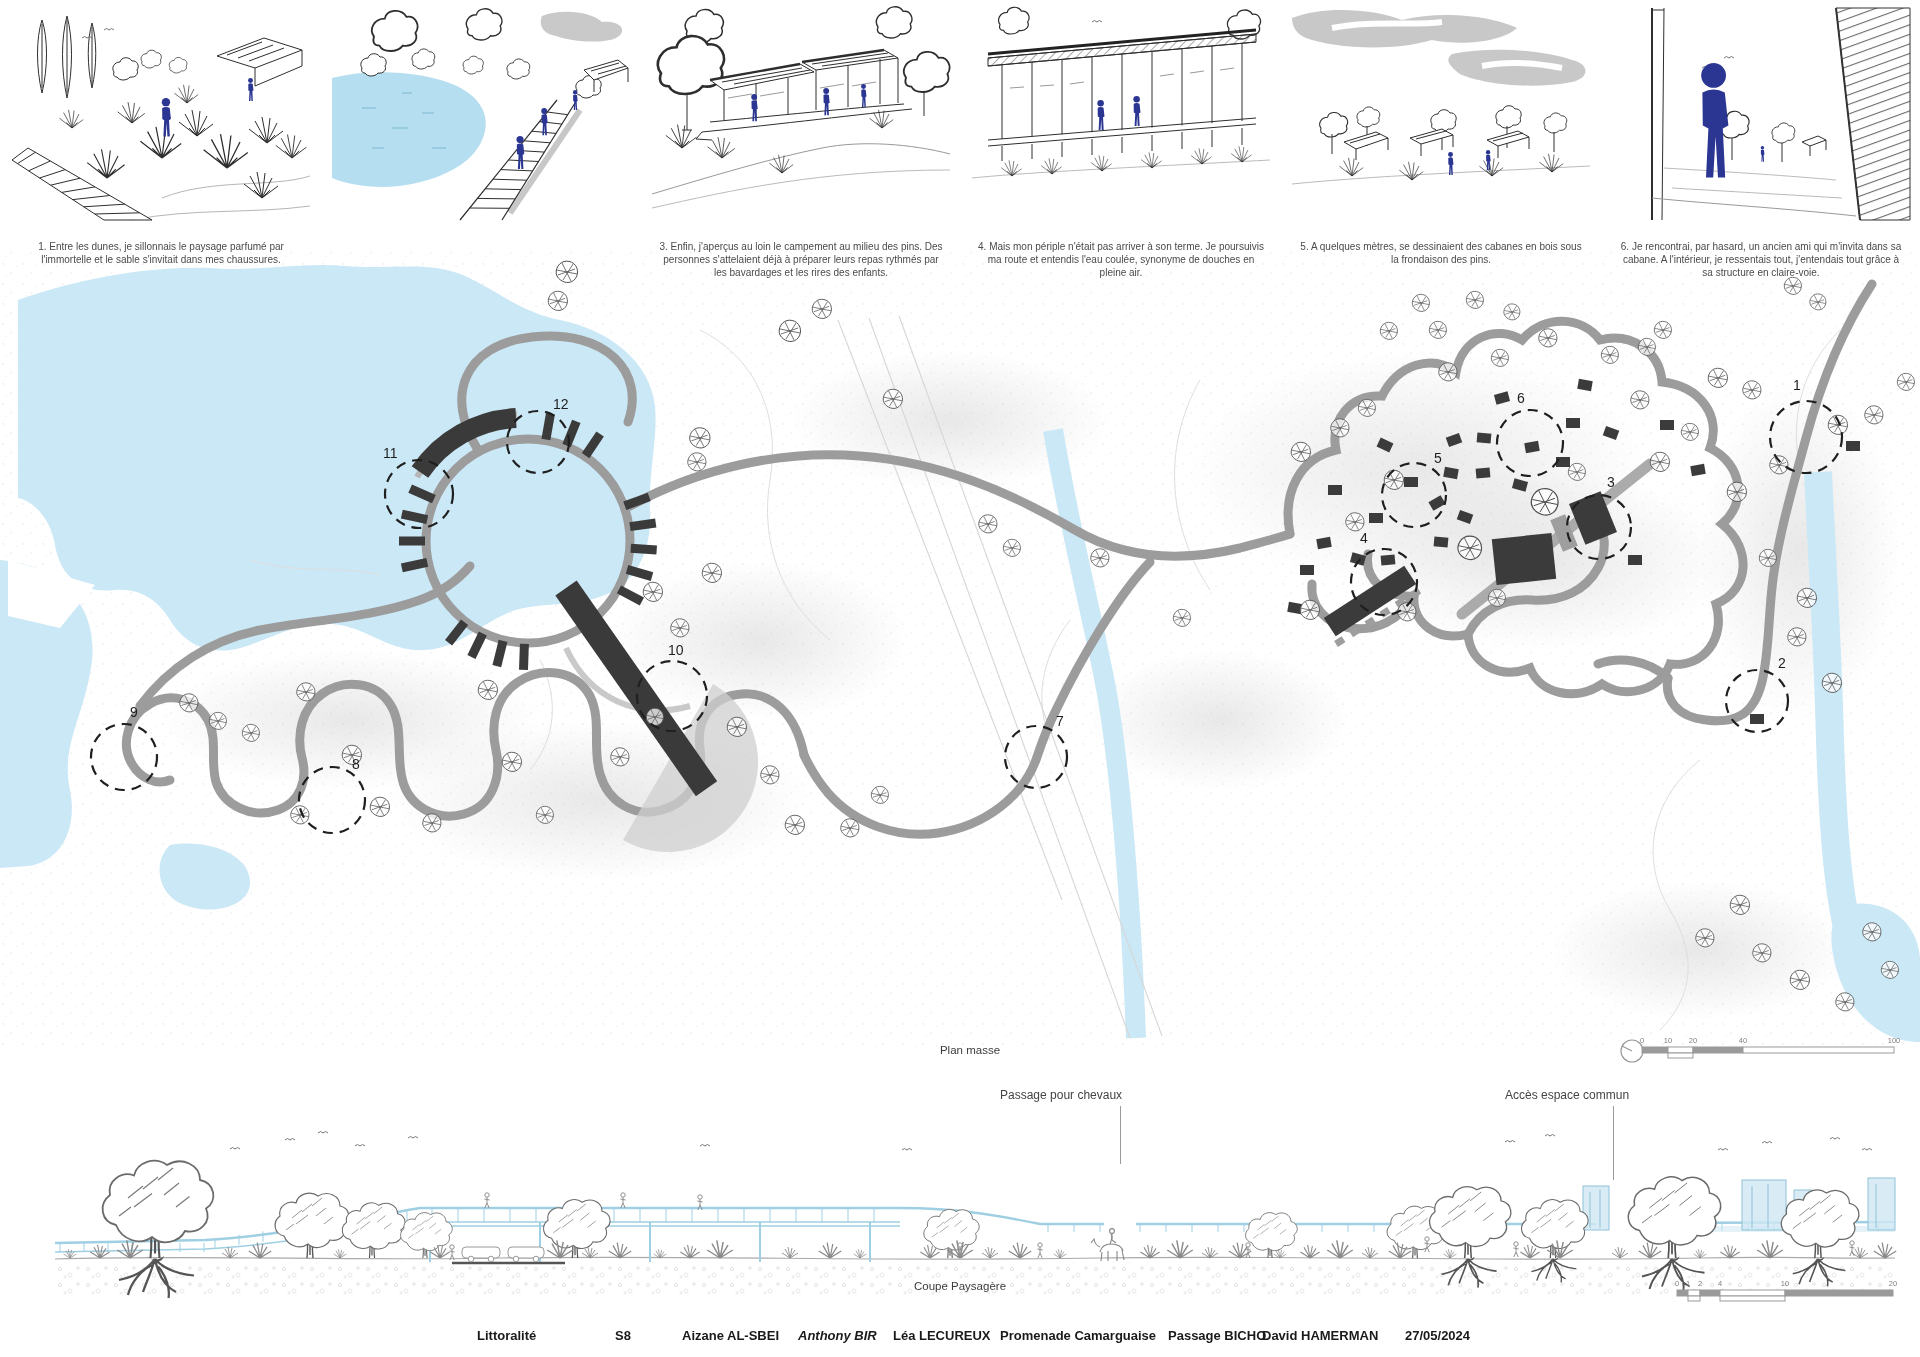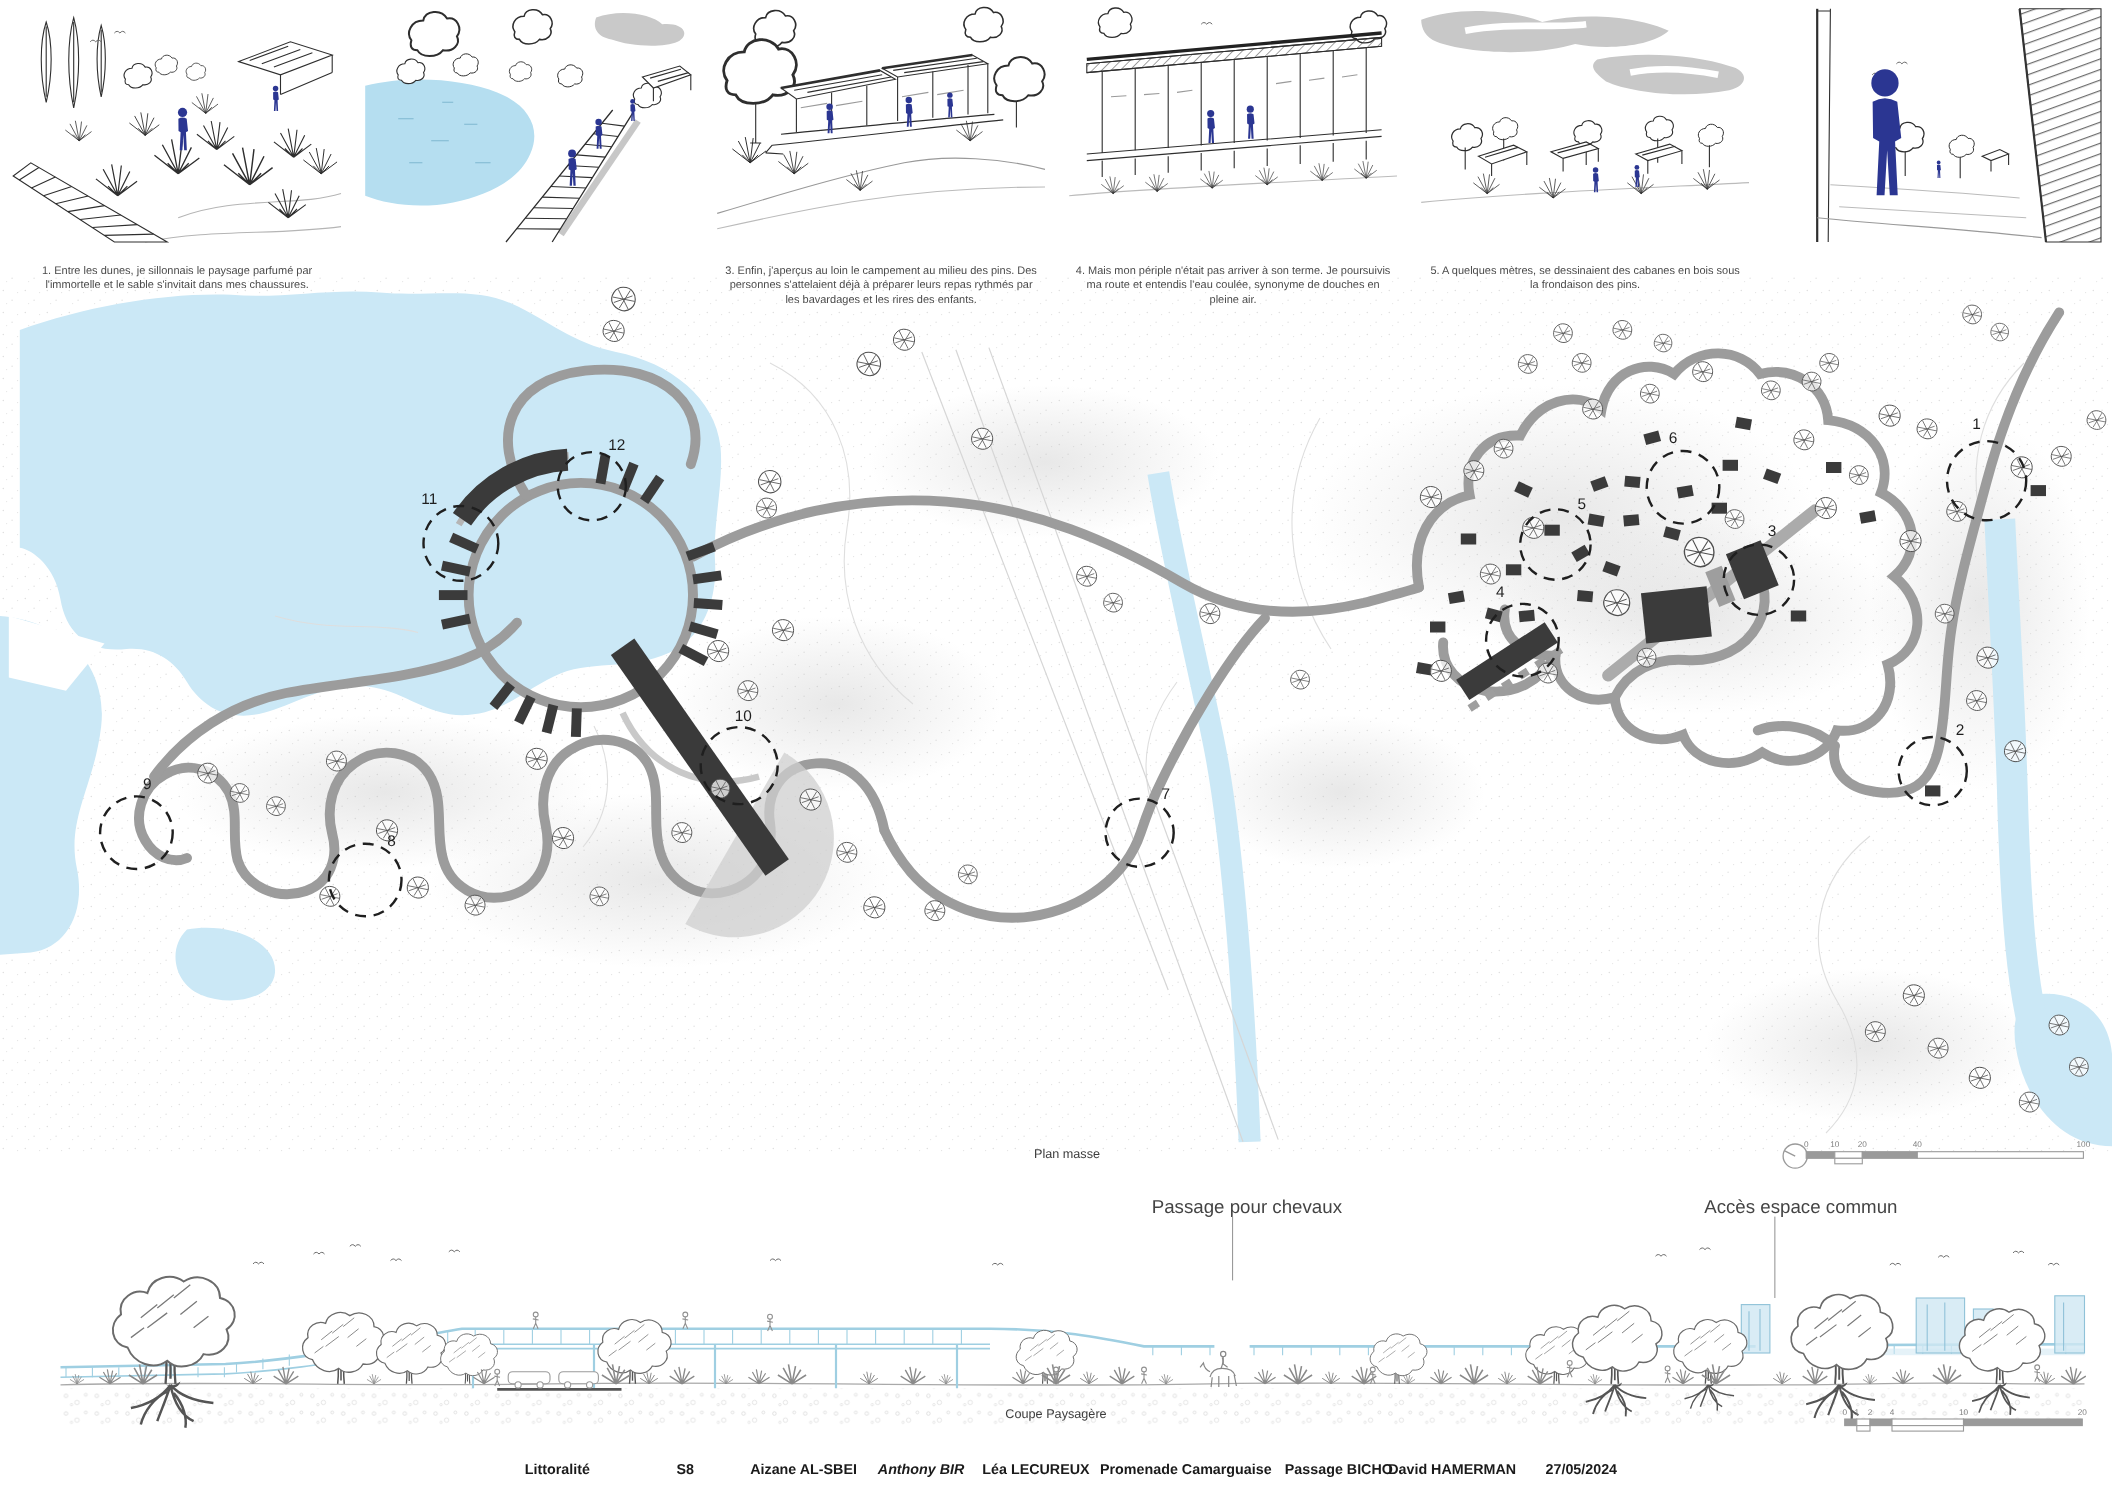--- a/index.html
+++ b/index.html
@@ -3,21 +3,21 @@
 <meta charset="utf-8">
 <style>
   html,body{margin:0;padding:0;background:#ffffff;}
   #board{position:relative;width:1920px;height:1357px;background:#fff;overflow:hidden;
          font-family:"Liberation Sans",sans-serif;color:#3a3a3a;}
   .vig{position:absolute;top:8px;width:298px;height:212px;margin:0;}
   .vig svg{width:100%;height:100%;display:block;}
   .cap{position:absolute;top:228px;width:298px;padding:0 6px;box-sizing:border-box;
        font-size:10px;line-height:1.3;text-align:center;color:#4a4a4a;margin-top:12px;}
   .lbl{position:absolute;font-size:11.5px;color:#3c3c3c;text-align:center;}
-  .ann{position:absolute;font-size:17px;color:#444;text-align:right;width:220px;}
+  .ann{position:absolute;font-size:12px;color:#444;text-align:left;width:220px;}
   .leader{position:absolute;width:1px;background:#9a9a9a;}
   #plan-wrap{position:absolute;left:0;top:250px;width:1920px;height:835px;}
   #section-wrap{position:absolute;left:0;top:1085px;width:1920px;height:235px;}
   #footer{position:absolute;left:0;top:1328px;width:1920px;height:24px;}
   #footer span{position:absolute;font-size:13px;font-weight:bold;color:#1a1a1a;white-space:nowrap;}
   svg{overflow:visible;}
   .marker-num{font-family:"Liberation Sans",sans-serif;font-size:14px;fill:#1f1f1f;}
   .sb-lab{font-family:"Liberation Sans",sans-serif;font-size:7.5px;fill:#808080;}
 </style>
 </head>
@@ -218,20 +218,21 @@
       <use href="#birdsym" transform="translate(112,50)"></use>
       <use href="#personsym" transform="translate(148,138) scale(0.55)" fill="#2b3692" stroke="none"></use>
       <use href="#personsym" transform="translate(84,55) scale(4)" fill="#2b3692" stroke="none"></use>
     </svg>
   </figure>
 
   <figcaption class="cap" style="left:12px">1.  Entre les dunes, je sillonnais le paysage parfumé par l'immortelle et le sable s'invitait dans mes chaussures.</figcaption>
   <figcaption class="cap" style="left:652px">3.  Enfin, j'aperçus au loin le campement au milieu des pins. Des personnes s'attelaient déjà à préparer leurs repas rythmés par les bavardages et les rires des enfants.</figcaption>
   <figcaption class="cap" style="left:972px">4.  Mais mon périple n'était pas arriver à son terme. Je poursuivis ma route et entendis l'eau coulée, synonyme de douches en pleine air.</figcaption>
   <figcaption class="cap" style="left:1292px">5.  A quelques mètres, se dessinaient des cabanes en bois sous la frondaison des pins.</figcaption>
+  <figcaption class="cap" style="left:1612px">6.  Je rencontrai, par hasard, un ancien ami qui m'invita dans sa cabane. A l'intérieur, je ressentais tout, j'entendais tout grâce à sa structure en claire-voie.</figcaption>
 
   <div id="plan-wrap">
     <svg id="plansvg" width="1920" height="835" viewBox="0 250 1920 835">
       <defs>
         <pattern id="stip" width="20" height="20" patternUnits="userSpaceOnUse">
           <circle cx="3" cy="4" r="0.7" fill="#b9b9b9"></circle>
           <circle cx="11" cy="13" r="0.7" fill="#c2c2c2"></circle>
           <circle cx="16" cy="6" r="0.6" fill="#bdbdbd"></circle>
           <circle cx="6" cy="16" r="0.6" fill="#c6c6c6"></circle>
         </pattern>

